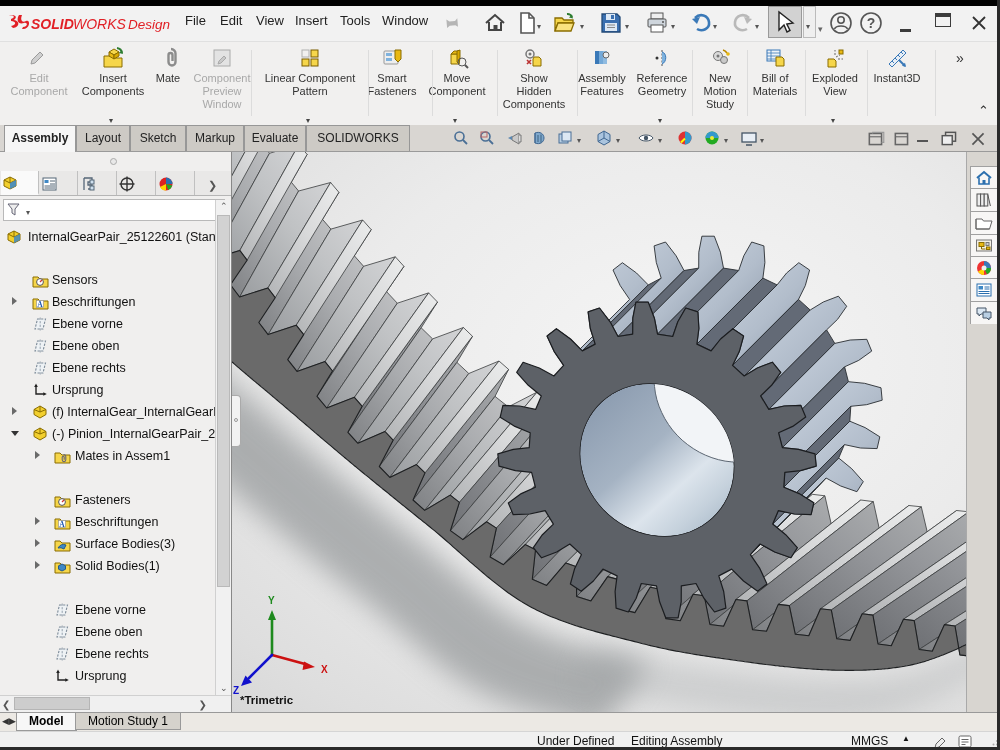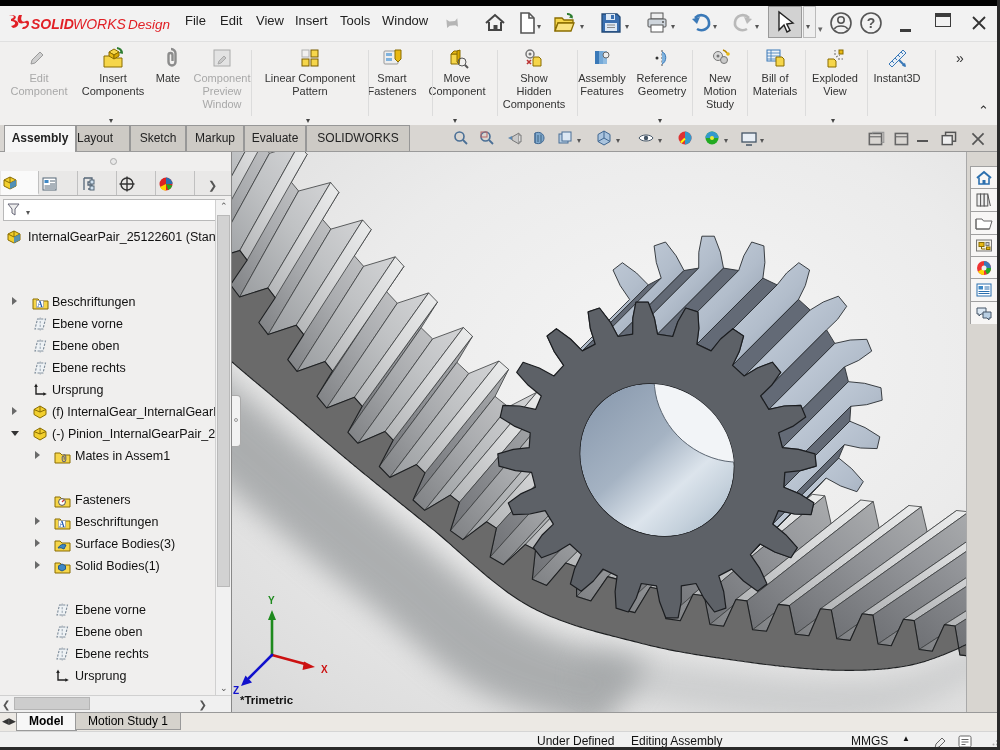--- a/index.html
+++ b/index.html
@@ -212,21 +212,21 @@
 <div class="rsep" style="left:577px"></div>
 <div class="rsep" style="left:692px"></div>
 <div class="rsep" style="left:747px"></div>
 <div class="rsep" style="left:805px"></div>
 <div class="rsep" style="left:867px"></div>
 <div class="rsep" style="left:935px"></div>
 <div class="abs" style="left:956px;top:50px;font-size:14px;color:#333">»</div>
 <div class="abs" style="left:978px;top:103px;font-size:13px;color:#333">⌃</div>
 <div id="tabrow" class="abs"></div>
 <div class="tab active" style="left:4px;width:72px;text-align:center;padding:0">Assembly</div>
-<div class="tab" style="left:76px;width:54px;padding:0">Layout</div>
+<div class="tab" style="left:76px;width:54px;text-align:center;padding:0">Layout</div>
 <div class="tab" style="left:130px;width:56px;text-align:center;padding:0">Sketch</div>
 <div class="tab" style="left:186px;width:58px;text-align:center;padding:0">Markup</div>
 <div class="tab" style="left:244px;width:62px;text-align:center;padding:0">Evaluate</div>
 <div class="tab" style="left:306px;width:104px;text-align:center;padding:0">SOLIDWORKS Add-Ins</div>
 <svg width="768" height="560" viewBox="232 152 768 560" style="position:absolute;left:232px;top:152px">
     <g clip-path="url(#vp)">
       <clipPath id="vp">
         <rect x="232" y="152" width="768" height="560"></rect>
       </clipPath>
       <defs>
@@ -551,20 +551,30 @@
     <div class="trow" style="top:1px">
       <span class="tico" style="left:6px">
         <svg width="17" height="17" viewBox="0 0 17 17">
           <path d="M8,2 l6,3 v6 l-6,3 -6,-3 V5 Z" fill="#f2cf2e" stroke="#8a6d00"></path>
           <path d="M8,2 v6 M8,8 l6,-3 M8,8 L2,5" stroke="#8a6d00" fill="none"></path>
           <path d="M8,8 l6,-3 v6 l-6,3 Z" fill="#3f88c5" opacity="0.85"></path>
         </svg>
       </span>
       <span class="tlbl" style="left:28px;">InternalGearPair_25122601 (Standar</span>
     </div>
+    <div class="trow" style="top:44px">
+      <span class="tico" style="left:32px">
+        <svg width="17" height="17" viewBox="0 0 17 17">
+          <path d="M1,5 h5 l2,2 h8 v8 H1 Z" fill="#f6d64a" stroke="#8a6d00"></path>
+          <circle cx="8" cy="10" r="3.4" fill="#fff" stroke="#555"></circle>
+          <path d="M8,10 l2,-2" stroke="#c33" stroke-width="1.3"></path>
+        </svg>
+      </span>
+      <span class="tlbl" style="left:52px;">Sensors</span>
+    </div>
     <div class="trow" style="top:66px">
       <span class="arr arrR" style="left:12px"></span>
       <span class="tico" style="left:32px">
         <svg width="17" height="17" viewBox="0 0 17 17">
           <path d="M1,5 h5 l2,2 h8 v8 H1 Z" fill="#f6d64a" stroke="#8a6d00"></path>
           <rect x="4.5" y="6.5" width="7" height="7" fill="#fff" stroke="#888" stroke-width="0.6"></rect>
           <text x="8" y="13" font-size="7.5" text-anchor="middle" fill="#1a56b0" font-weight="bold" font-family="Liberation Serif">A</text>
         </svg>
       </span>
       <span class="tlbl" style="left:52px;">Beschriftungen</span>

